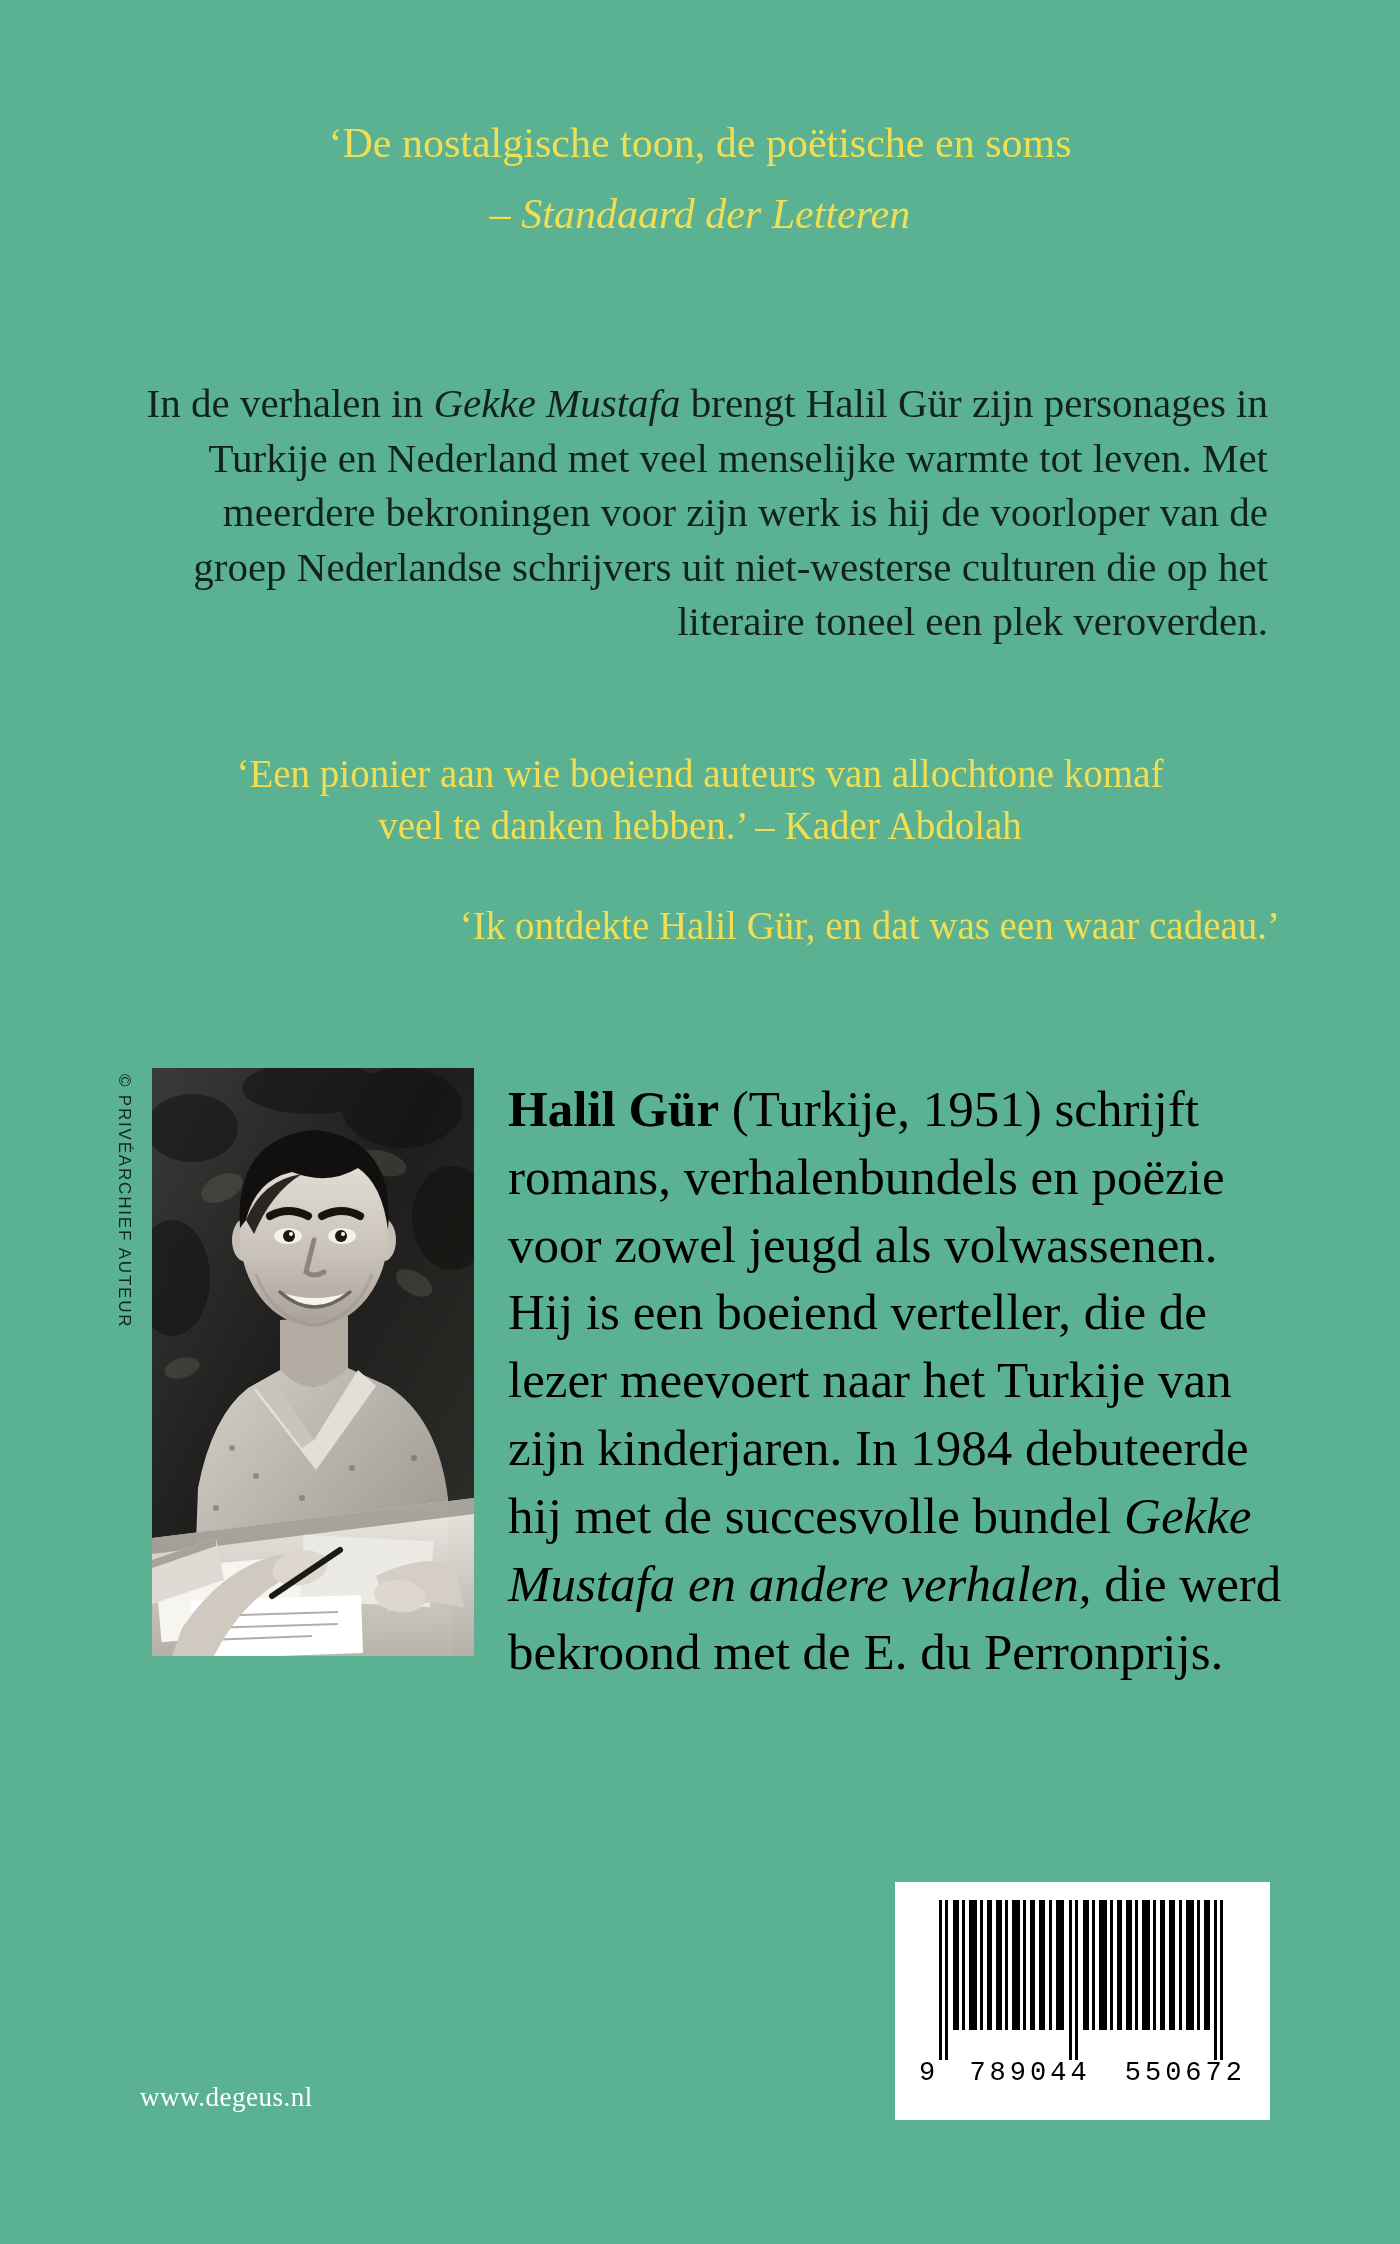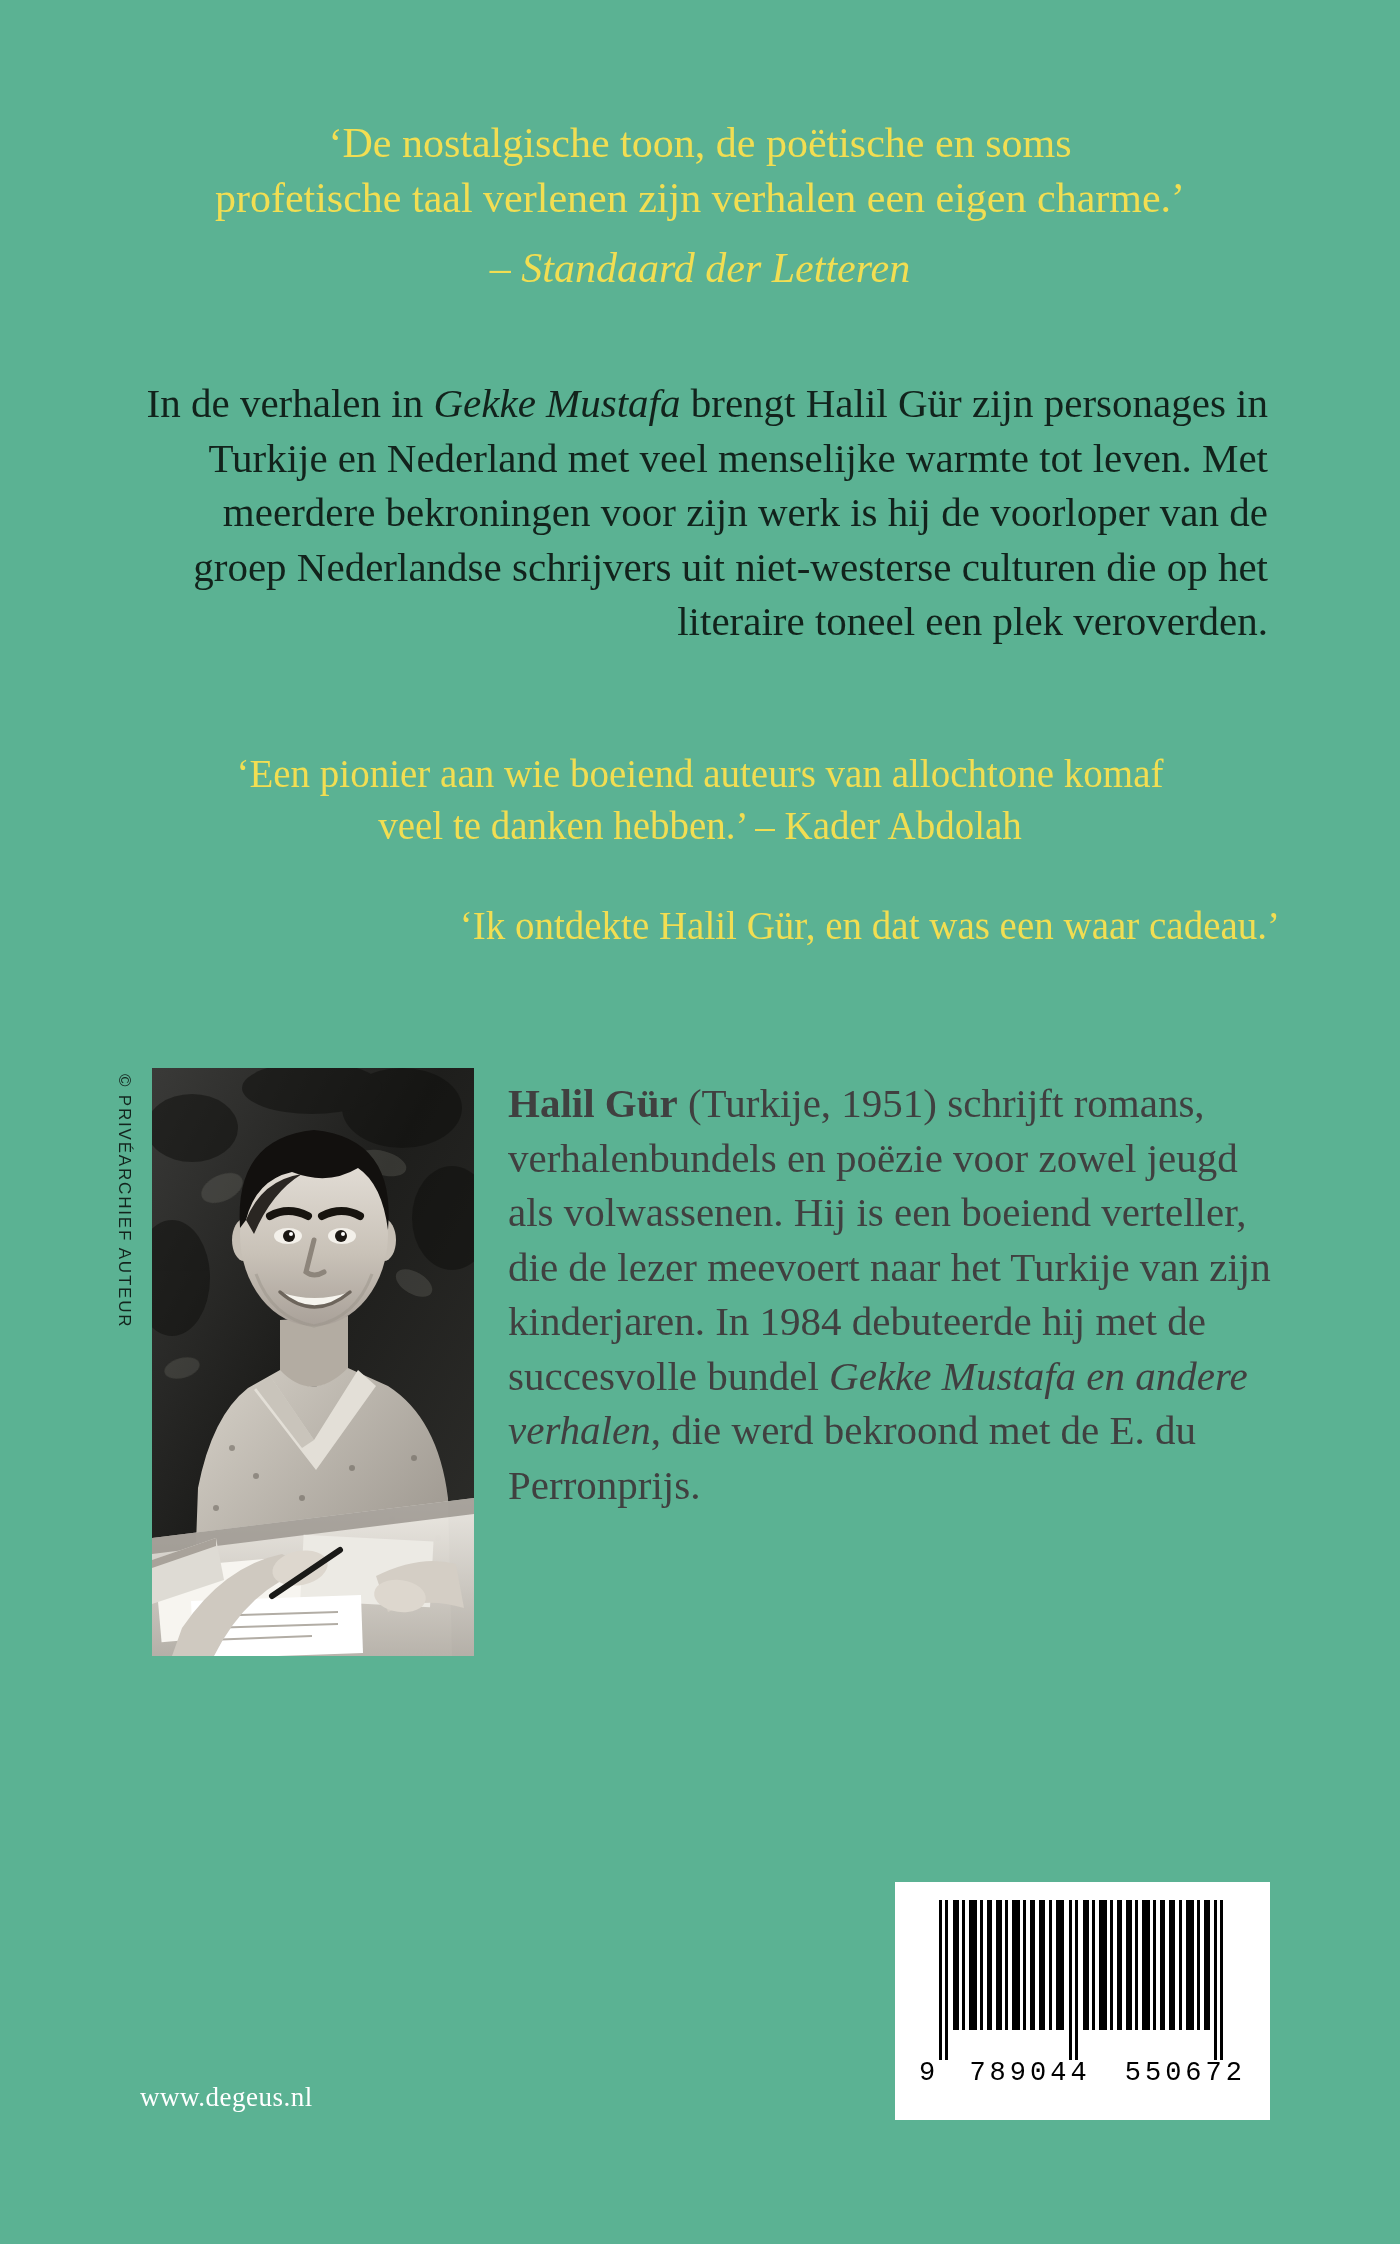--- a/index.html
+++ b/index.html
@@ -120,22 +120,22 @@
     margin-left: 8px;
     position: relative;
     overflow: hidden;
     background: #2a2a2a;
   }
   .author-photo svg { display: block; width: 100%; height: 100%; }
 
   .author-bio {
     margin-left: 34px;
     flex: 1 1 auto;
-    color: #404040;
-    font-size: 41px;
+    color: #000000;
+    font-size: 51px;
     line-height: 1.33;
     padding-top: 8px;
   }
   .author-bio b { font-weight: bold; }
   .author-bio i { font-style: italic; }
 
   
   .barcode-box {
     position: absolute;
     left: 895px;
@@ -173,21 +173,20 @@
     letter-spacing: 0.5px;
   }
 </style>
 </head>
 <body>
 
 <div class="cover">
 
   <div class="top-quote">
     <span class="line">‘De nostalgische toon, de poëtische en soms</span>
-    <span class="line">profetische taal verlenen zijn verhalen een eigen charme.’</span>
     <span class="attrib">– Standaard der Letteren</span>
   </div>
 
   <div class="blurb"><span>In de verhalen in </span><i>Gekke Mustafa</i><span> brengt Halil Gür zijn personages in Turkije en Nederland met veel menselijke warmte tot leven. Met meerdere bekroningen voor zijn werk is hij de voorloper van de groep Nederlandse schrijvers uit niet-westerse culturen die op het literaire toneel een plek veroverden.</span></div>
 
   <div class="quote-2">
     <span class="line">‘Een pionier aan wie boeiend auteurs van allochtone komaf</span>
     <span class="line">veel te danken hebben.’ – Kader Abdolah</span>
   </div>
 

